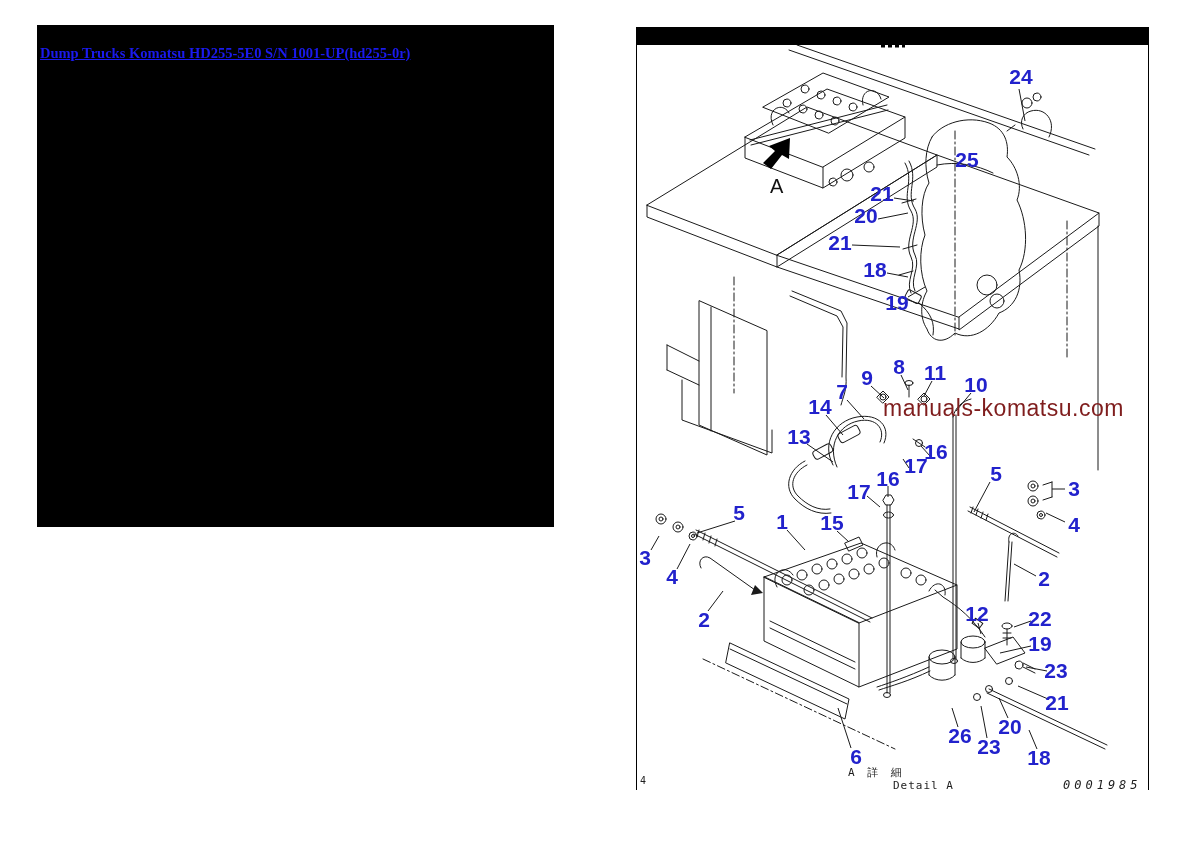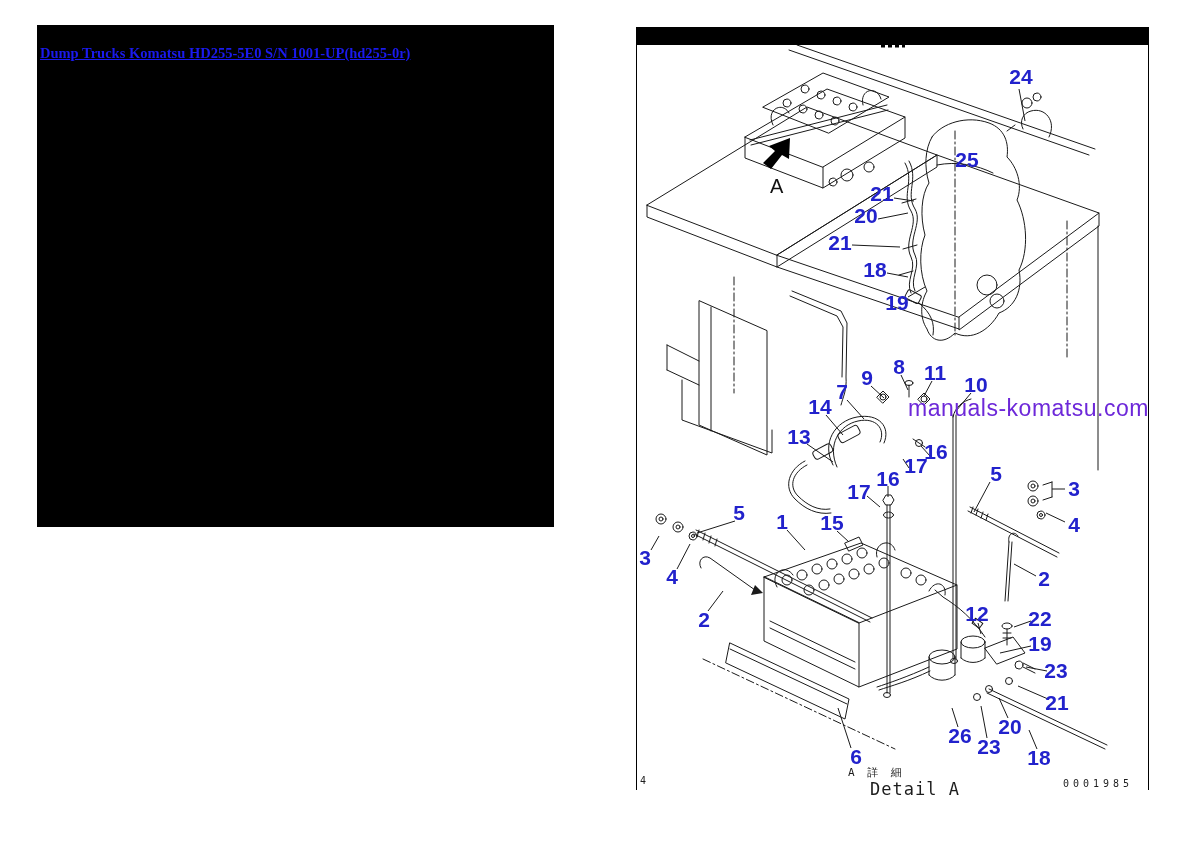--- a/index.html
+++ b/index.html
@@ -9,27 +9,27 @@
   #left-block{left:37px;top:25px;width:517px;height:502px;background:#000;}
   #breadcrumb{left:40px;top:45px;font-family:"Liberation Serif",serif;font-weight:bold;
     font-size:14.5px;color:#1a1aee;text-decoration:underline;white-space:nowrap;}
   
   #panel{left:636px;top:27px;width:513px;height:763px;}
   #panel-topbar{left:0;top:0;width:513px;height:18px;background:#000;}
   #panel-content{left:0;top:18px;width:511px;height:745px;border-left:1.5px solid #000;
     border-right:1.5px solid #000;}
   svg{display:block;}
   .callout{font-family:"Liberation Sans",sans-serif;font-weight:600;font-size:21px;}
-  #watermark{left:883px;top:395px;font-size:23px;color:#6d28d9;letter-spacing:0.5px;
-    font-family:"Liberation Sans",sans-serif;pointer-events:none;margin-left:25px;}
+  #watermark{left:883px;top:395px;font-size:23px;color:#7f1d1d;letter-spacing:0.5px;
+    font-family:"Liberation Sans",sans-serif;pointer-events:none;}
   .caption{font-family:"DejaVu Sans Mono",monospace;color:#1d1d1d;}
   #page-num{left:640px;top:775px;font-size:10px;}
   #detail-jp{left:848px;top:765px;font-size:11px;letter-spacing:3px;}
-  #detail-en{left:870px;top:779px;font-size:17px;letter-spacing:1px;}
-  #sheet-no{left:1063px;top:778px;font-size:10px;letter-spacing:4px;}
+  #detail-en{left:893px;top:779px;font-size:11px;letter-spacing:1px;}
+  #sheet-no{left:1063px;top:778px;font-size:12px;letter-spacing:4px;font-style:italic;}
 </style>
 </head>
 <body>
 
 <div class="abs" id="left-block"></div>
 <a class="abs" id="breadcrumb" href="#">Dump Trucks Komatsu HD255-5E0 S/N 1001-UP(hd255-0r)</a>
 
 <div class="abs" id="panel">
   <div class="abs" id="panel-topbar"></div>
   <div class="abs" id="panel-content">

